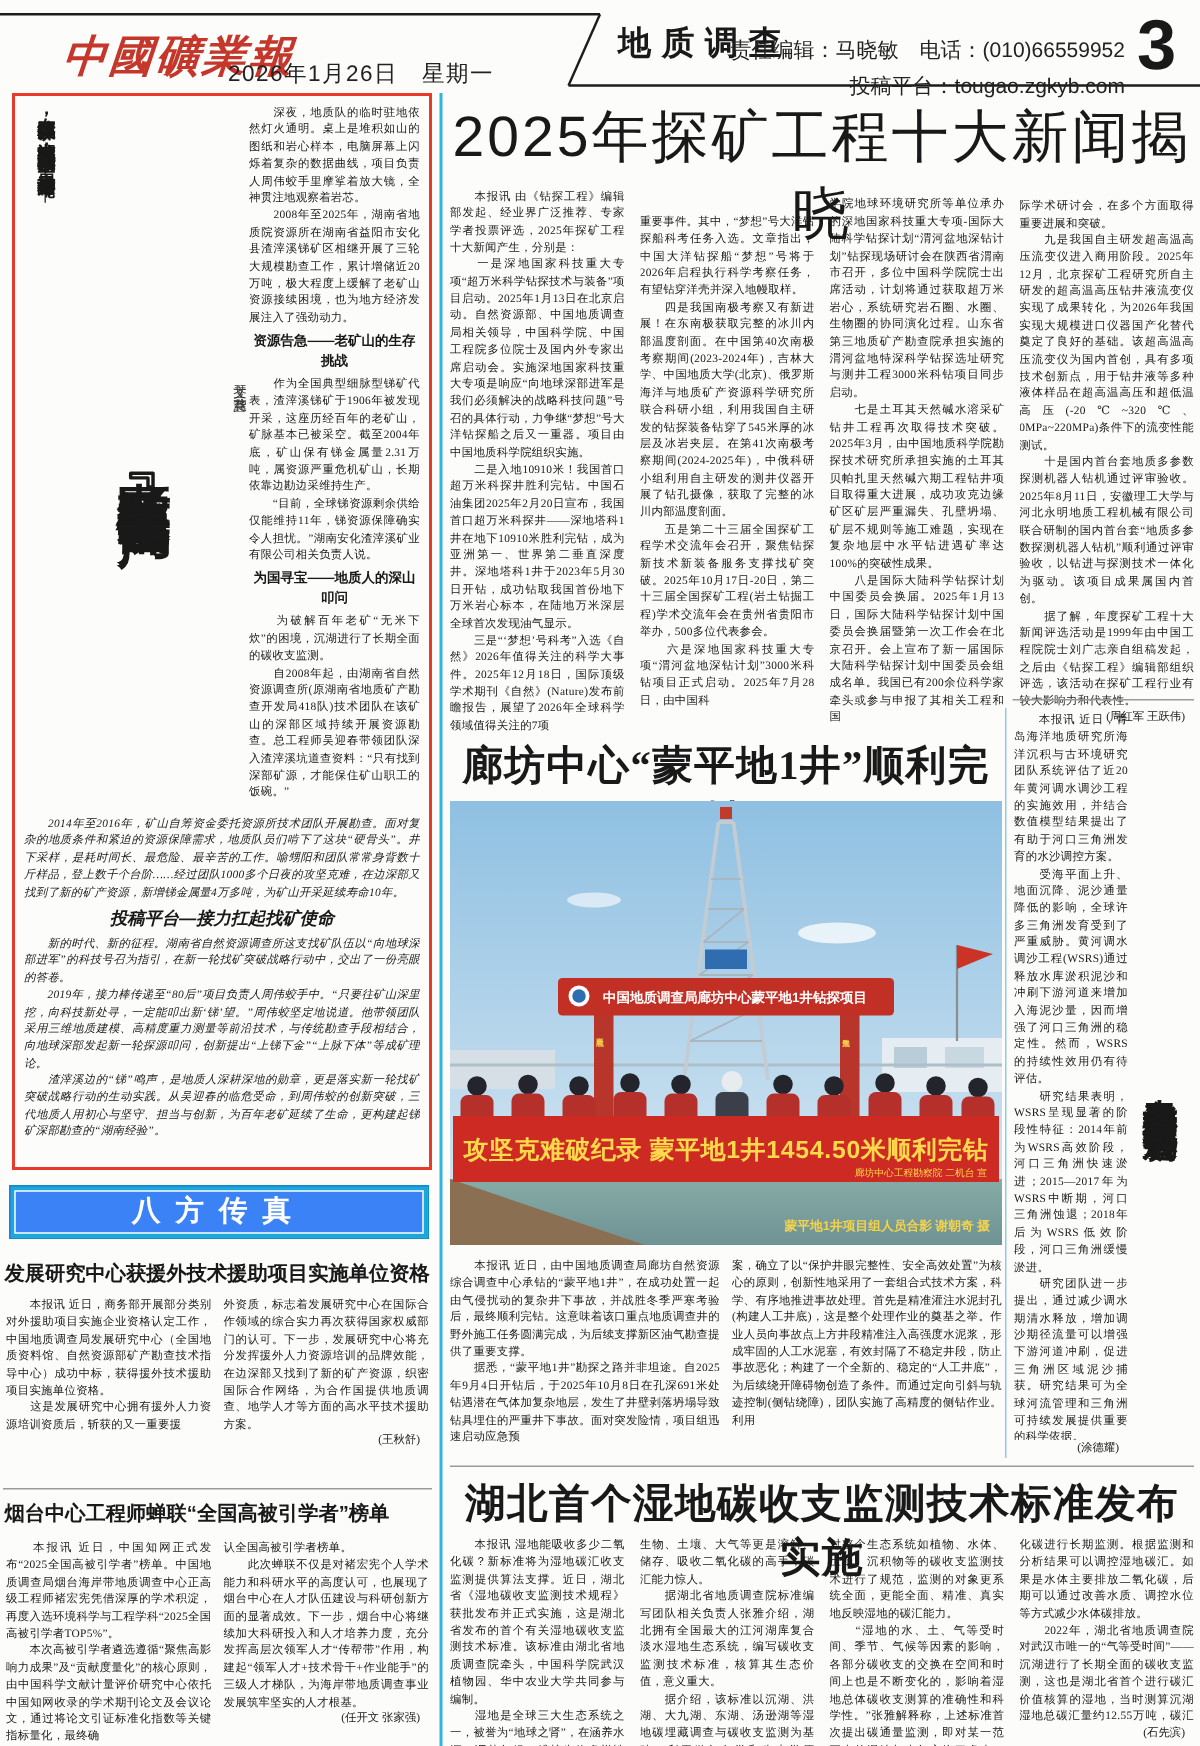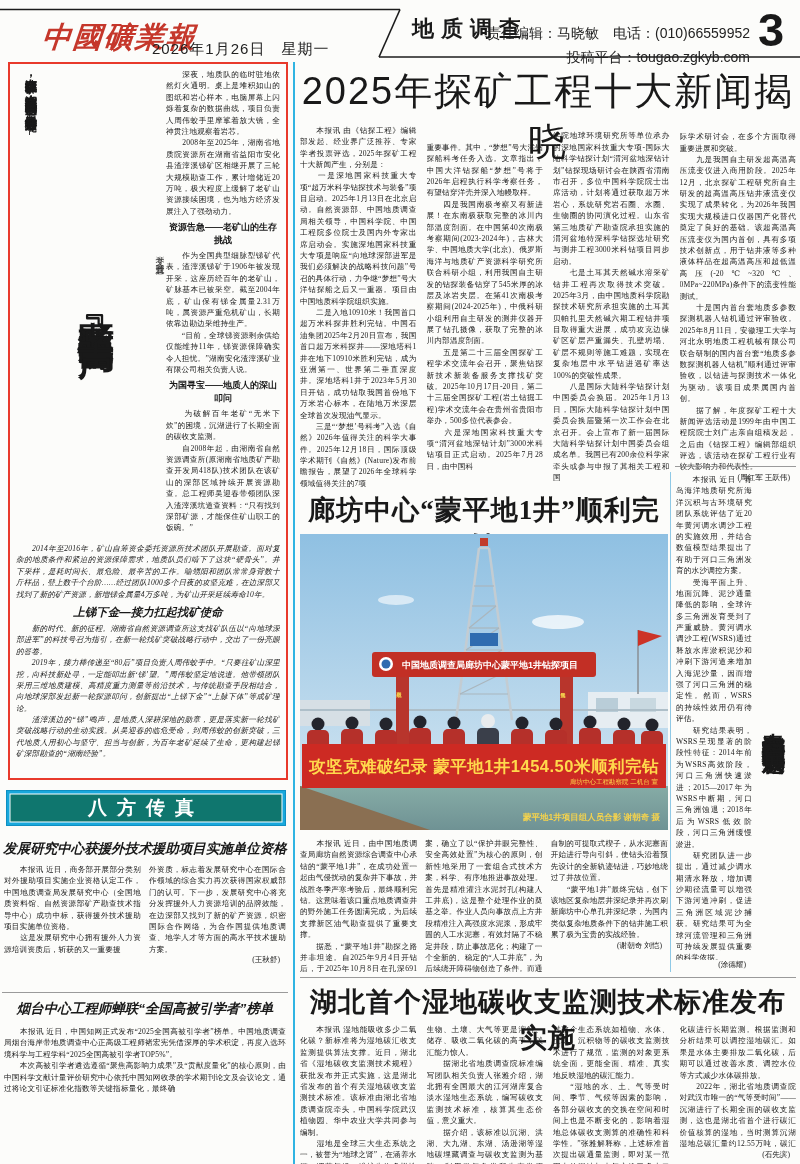--- a/index.html
+++ b/index.html
@@ -27,27 +27,27 @@
   .lead-lede{width:30px;font-size:12px;line-height:30px;letter-spacing:.5px;font-weight:600;}
   .lead-title{width:100px;font-size:36px;font-weight:900;font-family:"Liberation Sans",sans-serif;letter-spacing:2px;line-height:100px;text-align:center;}
   .lead-byline{width:20px;font-size:9px;padding-top:180px;color:#333;}
   .lead-bodyA{flex:1;overflow:hidden;}
   .sec-head{font-weight:700;text-align:center;font-size:9px;margin:4px 0 3px;font-family:"Liberation Sans",sans-serif;white-space:normal;}
   .sec-head-big{font-weight:700;text-align:center;font-size:11.5px;margin:5px 0 3px;font-family:"Liberation Sans",sans-serif;}
   .lead-bottom{flex:1;overflow:hidden;margin-top:4px;font-style:italic;}
   
   .headline-xl{font-size:38px;font-weight:400;font-family:"Liberation Sans",sans-serif;text-align:center;letter-spacing:2px;}
   .headline-lg{font-size:27px;font-weight:900;text-align:center;letter-spacing:1px;}
-  .headline-md{font-size:13.5px;font-weight:900;text-align:center;font-family:"Liberation Sans",sans-serif;font-style:italic;}
+  .headline-md{font-size:13.5px;font-weight:900;text-align:left;font-family:"Liberation Sans",sans-serif;}
   .colwrap{display:flex;gap:10px;}
   .col{flex:1;overflow:hidden;}
   
   .qd-title{width:42px;font-size:23px;font-weight:900;letter-spacing:1px;line-height:42px;text-align:center;}
   
-  .bf-banner{background:#0f766e;border:1px solid #0f8fc2;box-shadow:inset 0 0 0 2.5px #18a8dc, inset 0 0 0 3.5px #ffffff;
+  .bf-banner{background:#3b82f6;border:1px solid #0f8fc2;box-shadow:inset 0 0 0 2.5px #18a8dc, inset 0 0 0 3.5px #ffffff;
     color:#fff;font-weight:700;font-size:19px;letter-spacing:10px;text-align:center;line-height:34px;font-family:"Liberation Sans",sans-serif;}
 </style>
 </head>
 <body>
 
 <svg class="abs" style="left:0;top:0;" width="800" height="62">
   <line x1="0" y1="9.5" x2="400" y2="9.5" stroke="#1c1c1c" stroke-width="1.6"></line>
   <line x1="400" y1="9.5" x2="379" y2="57" stroke="#1c1c1c" stroke-width="1.6"></line>
   <line x1="379" y1="57" x2="800" y2="57" stroke="#1c1c1c" stroke-width="1.6"></line>
 </svg>
@@ -73,21 +73,21 @@
       <div class="sec-head">资源告急——老矿山的生存挑战</div>
       <div class="cn body-txt">　　作为全国典型细脉型锑矿代表，渣滓溪锑矿于1906年被发现开采，这座历经百年的老矿山，矿脉基本已被采空。截至2004年底，矿山保有锑金属量2.31万吨，属资源严重危机矿山，长期依靠边勘边采维持生产。
 　　“目前，全球锑资源剩余供给仅能维持11年，锑资源保障确实令人担忧。”湖南安化渣滓溪矿业有限公司相关负责人说。</div>
       <div class="sec-head">为国寻宝——地质人的深山叩问</div>
       <div class="cn body-txt">　　为破解百年老矿“无米下炊”的困境，沉湖进行了长期全面的碳收支监测。
 　　自2008年起，由湖南省自然资源调查所(原湖南省地质矿产勘查开发局418队)技术团队在该矿山的深部区域持续开展资源勘查。总工程师吴迎春带领团队深入渣滓溪坑道查资料：“只有找到深部矿源，才能保住矿山职工的饭碗。”</div>
     </div>
   </div>
   <div class="lead-bottom">
     <div class="cn body-txt">　　2014年至2016年，矿山自筹资金委托资源所技术团队开展勘查。面对复杂的地质条件和紧迫的资源保障需求，地质队员们啃下了这块“硬骨头”。井下采样，是耗时间长、最危险、最辛苦的工作。喻甥阳和团队常常身背数十斤样品，登上数千个台阶……经过团队1000多个日夜的攻坚克难，在边深部又找到了新的矿产资源，新增锑金属量4万多吨，为矿山开采延续寿命10年。</div>
-    <div class="sec-head-big">上锑下金—接力扛起找矿使命</div>
+    <div class="sec-head-big">投稿平台—接力扛起找矿使命</div>
     <div class="cn body-txt">　　新的时代、新的征程。湖南省自然资源调查所这支找矿队伍以“向地球深部进军”的科技号召为指引，在新一轮找矿突破战略行动中，交出了一份亮眼的答卷。
 　　2019年，接力棒传递至“80后”项目负责人周伟蛟手中。“只要往矿山深里挖，向科技新处寻，一定能叩出新‘锑’望。”周伟蛟坚定地说道。他带领团队采用三维地质建模、高精度重力测量等前沿技术，与传统勘查手段相结合，向地球深部发起新一轮探源叩问，创新提出“上锑下金”“上脉下体”等成矿理论。
 　　渣滓溪边的“锑”鸣声，是地质人深耕深地的勋章，更是落实新一轮找矿突破战略行动的生动实践。从吴迎春的临危受命，到周伟蛟的创新突破，三代地质人用初心与坚守、担当与创新，为百年老矿延续了生命，更构建起锑矿深部勘查的“湖南经验”。</div>
   </div>
 </div>
 
 <div class="abs headline-xl" style="left:300px;top:66px;width:496px;">2025年探矿工程十大新闻揭晓</div>
 <div class="abs colwrap" style="left:300px;top:126px;width:496px;height:362px;align-items:center;">
   <div class="col cn body-txt">　　本报讯 由《钻探工程》编辑部发起、经业界广泛推荐、专家学者投票评选，2025年探矿工程十大新闻产生，分别是：
 　　一是深地国家科技重大专项“超万米科学钻探技术与装备”项目启动。2025年1月13日在北京启动。自然资源部、中国地质调查局相关领导，中国科学院、中国工程院多位院士及国内外专家出席启动会。实施深地国家科技重大专项是响应“向地球深部进军是我们必须解决的战略科技问题”号召的具体行动，力争继“梦想”号大洋钻探船之后又一重器。项目由中国地质科学院组织实施。
@@ -199,25 +199,20 @@
   <rect x="2" y="210" width="364" height="44" fill="#cd2a23"></rect>
   <text x="184" y="238" text-anchor="middle" fill="#ffd94c" font-size="16.5" font-weight="bold" font-family="Liberation Sans,sans-serif" letter-spacing="0.5">攻坚克难破纪录 蒙平地1井1454.50米顺利完钻</text>
   <text x="358" y="250" text-anchor="end" fill="#ffd94c" font-size="6.5" font-family="Liberation Sans,sans-serif">廊坊中心工程勘察院 二机台 宣</text>
   <text x="360" y="286" text-anchor="end" fill="#f3d24e" font-size="8.5" font-weight="bold" font-family="Liberation Sans,sans-serif">蒙平地1井项目组人员合影 谢朝奇 摄</text>
 </svg>
 
 <div class="abs colwrap" style="left:300px;top:838px;width:368px;height:136px;gap:8px;">
   <div class="col cn body-txt">　　本报讯 近日，由中国地质调查局廊坊自然资源综合调查中心承钻的“蒙平地1井”，在成功处置一起由气侵扰动的复杂井下事故，并战胜冬季严寒考验后，最终顺利完钻。这意味着该口重点地质调查井的野外施工任务圆满完成，为后续支撑新区油气勘查提供了重要支撑。
 　　据悉，“蒙平地1井”勘探之路并非坦途。自2025年9月4日开钻后，于2025年10月8日在孔深691米处钻遇潜在气体加复杂地层，发生了井壁剥落坍塌导致钻具埋住的严重井下事故。面对突发险情，项目组迅速启动应急预</div>
   <div class="col cn body-txt">案，确立了以“保护井眼完整性、安全高效处置”为核心的原则，创新性地采用了一套组合式技术方案，科学、有序地推进事故处理。首先是精准灌注水泥封孔(构建人工井底)，这是整个处理作业的奠基之举。作业人员向事故点上方井段精准注入高强度水泥浆，形成牢固的人工水泥塞，有效封隔了不稳定井段，防止事故恶化；构建了一个全新的、稳定的“人工井底”，为后续绕开障碍物创造了条件。而通过定向引斜与轨迹控制(侧钻绕障)，团队实施了高精度的侧钻作业。利用</div>
-  <div class="col">
-    <div class="cn body-txt" style="max-height:122px;">自制的可提取式楔子，从水泥塞面开始进行导向引斜，使钻头沿着预先设计的全新轨迹钻进，巧妙地绕过了井故位置。
-　　“蒙平地1井”最终完钻，创下该地区复杂地层井深纪录并再次刷新廊坊中心单孔井深纪录，为国内类似复杂地质条件下的钻井施工积累了极为宝贵的实战经验。</div>
-    <div class="byline">(谢朝奇 刘恺)</div>
-  </div>
 </div>
 
 <div class="abs grule" style="left:675px;top:466px;width:121px;height:1px;"></div>
 <div class="abs" style="left:670px;top:472px;width:1.2px;height:500px;background:#8fc9e6;"></div>
 <div class="abs" style="left:676px;top:474px;width:120px;height:500px;display:flex;">
   <div style="width:76px;overflow:hidden;height:500px;">
     <div class="cn body-txt" style="max-height:486px;">　　本报讯 近日，青岛海洋地质研究所海洋沉积与古环境研究团队系统评估了近20年黄河调水调沙工程的实施效用，并结合数值模型结果提出了有助于河口三角洲发育的水沙调控方案。
 　　受海平面上升、地面沉降、泥沙通量降低的影响，全球许多三角洲发育受到了严重威胁。黄河调水调沙工程(WSRS)通过释放水库淤积泥沙和冲刷下游河道来增加入海泥沙量，因而增强了河口三角洲的稳定性。然而，WSRS的持续性效用仍有待评估。
 　　研究结果表明，WSRS呈现显著的阶段性特征：2014年前为WSRS高效阶段，河口三角洲快速淤进；2015—2017年为WSRS中断期，河口三角洲蚀退；2018年后为WSRS低效阶段，河口三角洲缓慢淤进。
 　　研究团队进一步提出，通过减少调水期清水释放，增加调沙期径流量可以增强下游河道冲刷，促进三角洲区域泥沙捕获。研究结果可为全球河流管理和三角洲可持续发展提供重要的科学依据。</div>
@@ -254,13 +249,18 @@
     <div class="byline">(王秋舒)</div>
   </div>
 </div>
 
 <div class="abs grule" style="left:2px;top:992px;width:286px;height:1px;"></div>
 
 <div class="abs headline-md" style="left:3px;top:1000px;width:284px;">烟台中心工程师蝉联“全国高被引学者”榜单</div>
 <div class="abs colwrap" style="left:4px;top:1026px;width:282px;height:138px;gap:8px;">
   <div class="col cn body-txt">　　本报讯 近日，中国知网正式发布“2025全国高被引学者”榜单。中国地质调查局烟台海岸带地质调查中心正高级工程师褚宏宪凭借深厚的学术积淀，再度入选环境科学与工程学科“2025全国高被引学者TOP5%”。
 　　本次高被引学者遴选遵循“聚焦高影响力成果”及“贡献度量化”的核心原则，由中国科学文献计量评价研究中心依托中国知网收录的学术期刊论文及会议论文，通过将论文引证标准化指数等关键指标量化，最终确</div>
+  <div class="col">
+    <div class="cn body-txt" style="max-height:124px;">认全国高被引学者榜单。
+　　此次蝉联不仅是对褚宏宪个人学术能力和科研水平的高度认可，也展现了烟台中心在人才队伍建设与科研创新方面的显著成效。下一步，烟台中心将继续加大科研投入和人才培养力度，充分发挥高层次领军人才“传帮带”作用，构建起“领军人才+技术骨干+作业能手”的三级人才梯队，为海岸带地质调查事业发展筑牢坚实的人才根基。</div>
+    <div class="byline">(任开文 张家强)</div>
+  </div>
 </div>
 
 </body></html>

